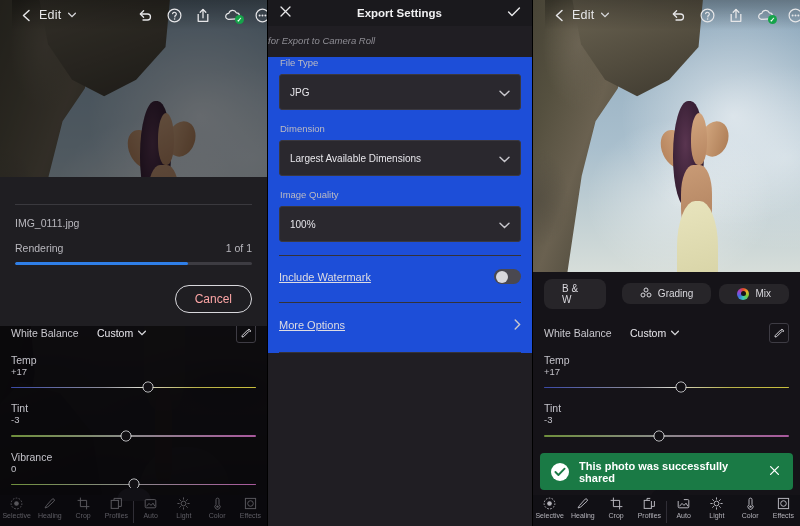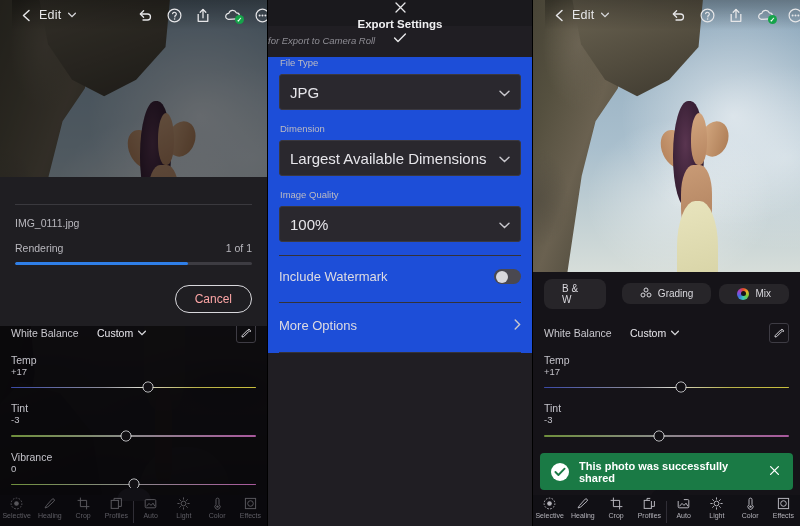--- a/index.html
+++ b/index.html
@@ -144,41 +144,41 @@
   .save-actions { display:flex; justify-content:flex-end; margin-top:20px; }
   .cancel-btn {
     border:1px solid #d8d8dc; color:#fca5a5; background:transparent;
     border-radius:999px; padding:6px 19px; font-size:12px; cursor:pointer;
     font-family:"Liberation Sans", sans-serif;
   }
 
   
   .export-header {
     display:flex; align-items:center; justify-content:space-between;
-    height:26px; padding:0 11px; background:#1a191d;flex-direction:column;
+    height:26px; padding:0 11px; background:#1a191d;
   }
   .export-title { color:#f0f0f2; font-size:11.5px; font-weight:700; }
   .export-sub {
     color:#8e8d94; font-size:9.5px; font-style:italic;
     padding:9px 0 11px 0; background:#201e23;
   }
   .export-body { padding:0 11px; background:#1d4ed8; }
   .field-label { color:#bcbbc2; font-size:9.5px; margin:0 0 6px 1px; }
   .select-box {
     display:flex; align-items:center; justify-content:space-between;
     background:#2a282e; border:1px solid #3a383f; border-radius:3px;
     padding:8px 10px; margin-bottom:13px; cursor:pointer;
   }
-  .select-value { color:#e6e5ea; font-size:15px; }
+  .select-value { color:#e6e5ea; font-size:10px; }
   .divider-line { height:1px; background:#343238; margin:5px 0 0 0; }
   .row-item {
     display:flex; align-items:center; justify-content:space-between;
     padding:13px 0; cursor:pointer;
   }
-  .row-label { color:#dedce2; font-size:13px; }
+  .row-label { color:#dedce2; font-size:11px;text-decoration:underline; }
   .toggle {
     width:27px; height:15px; border-radius:999px; background:#4a4850;
     position:relative; cursor:pointer;
   }
   .toggle .knob {
     position:absolute; left:1.5px; top:1.5px; width:12px; height:12px;
     border-radius:50%; background:#d9d8dd;
   }
 
   

